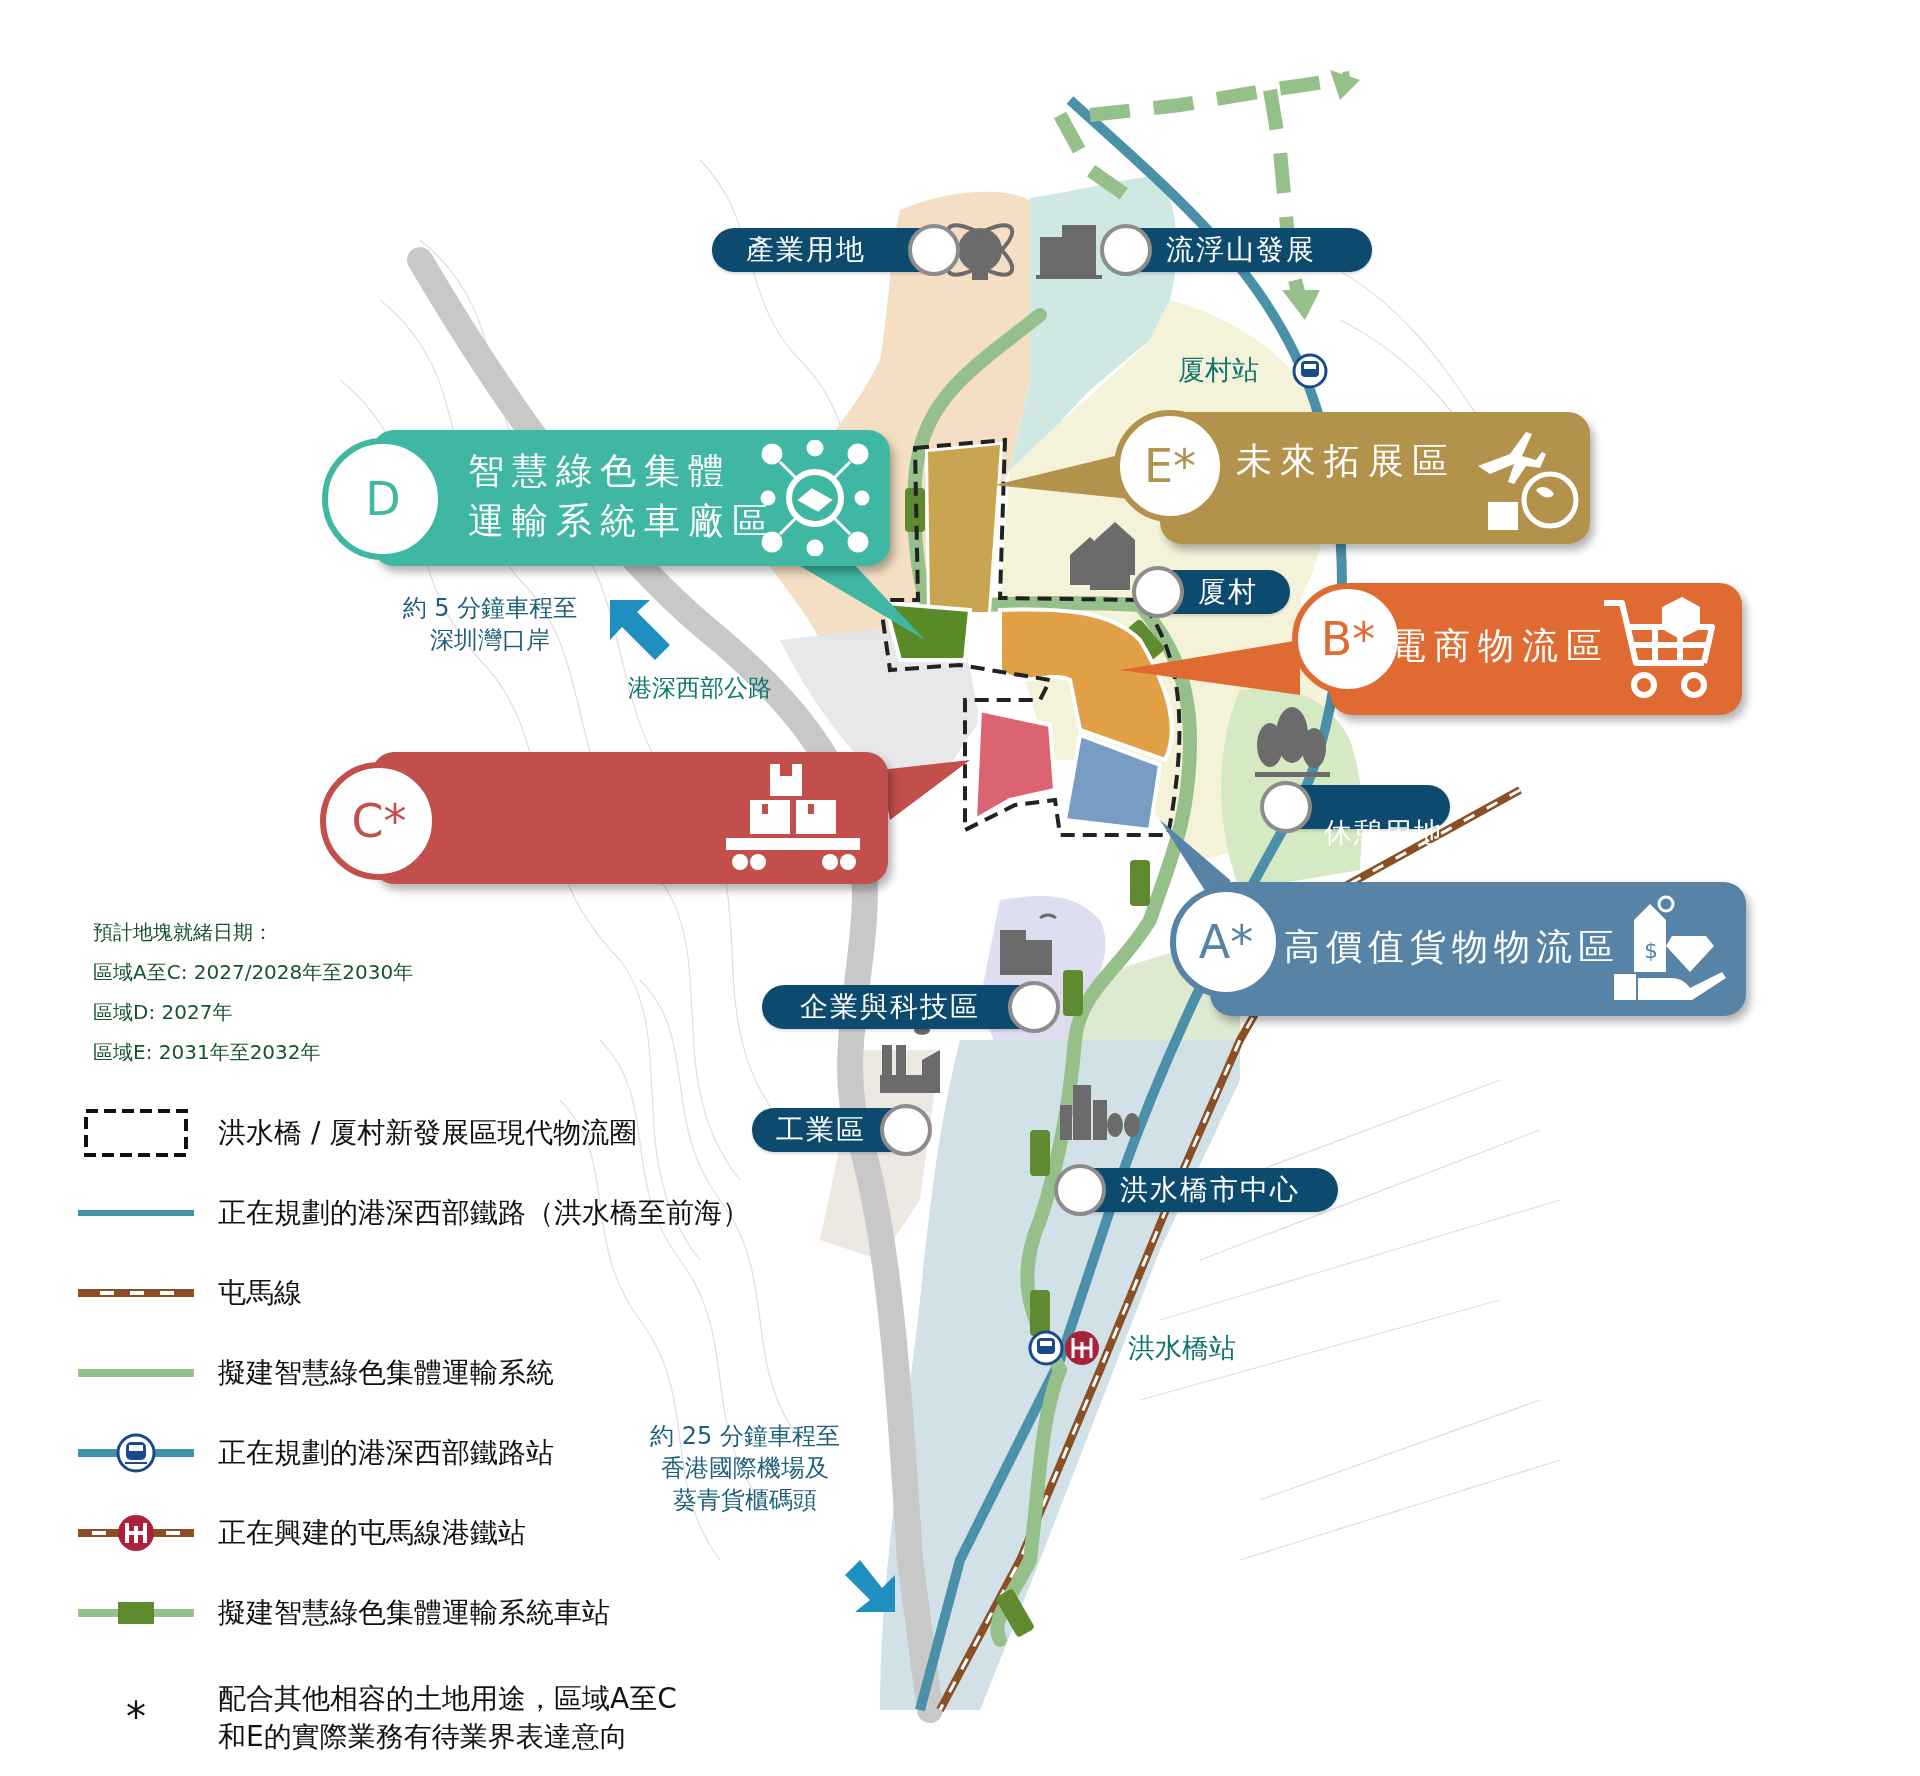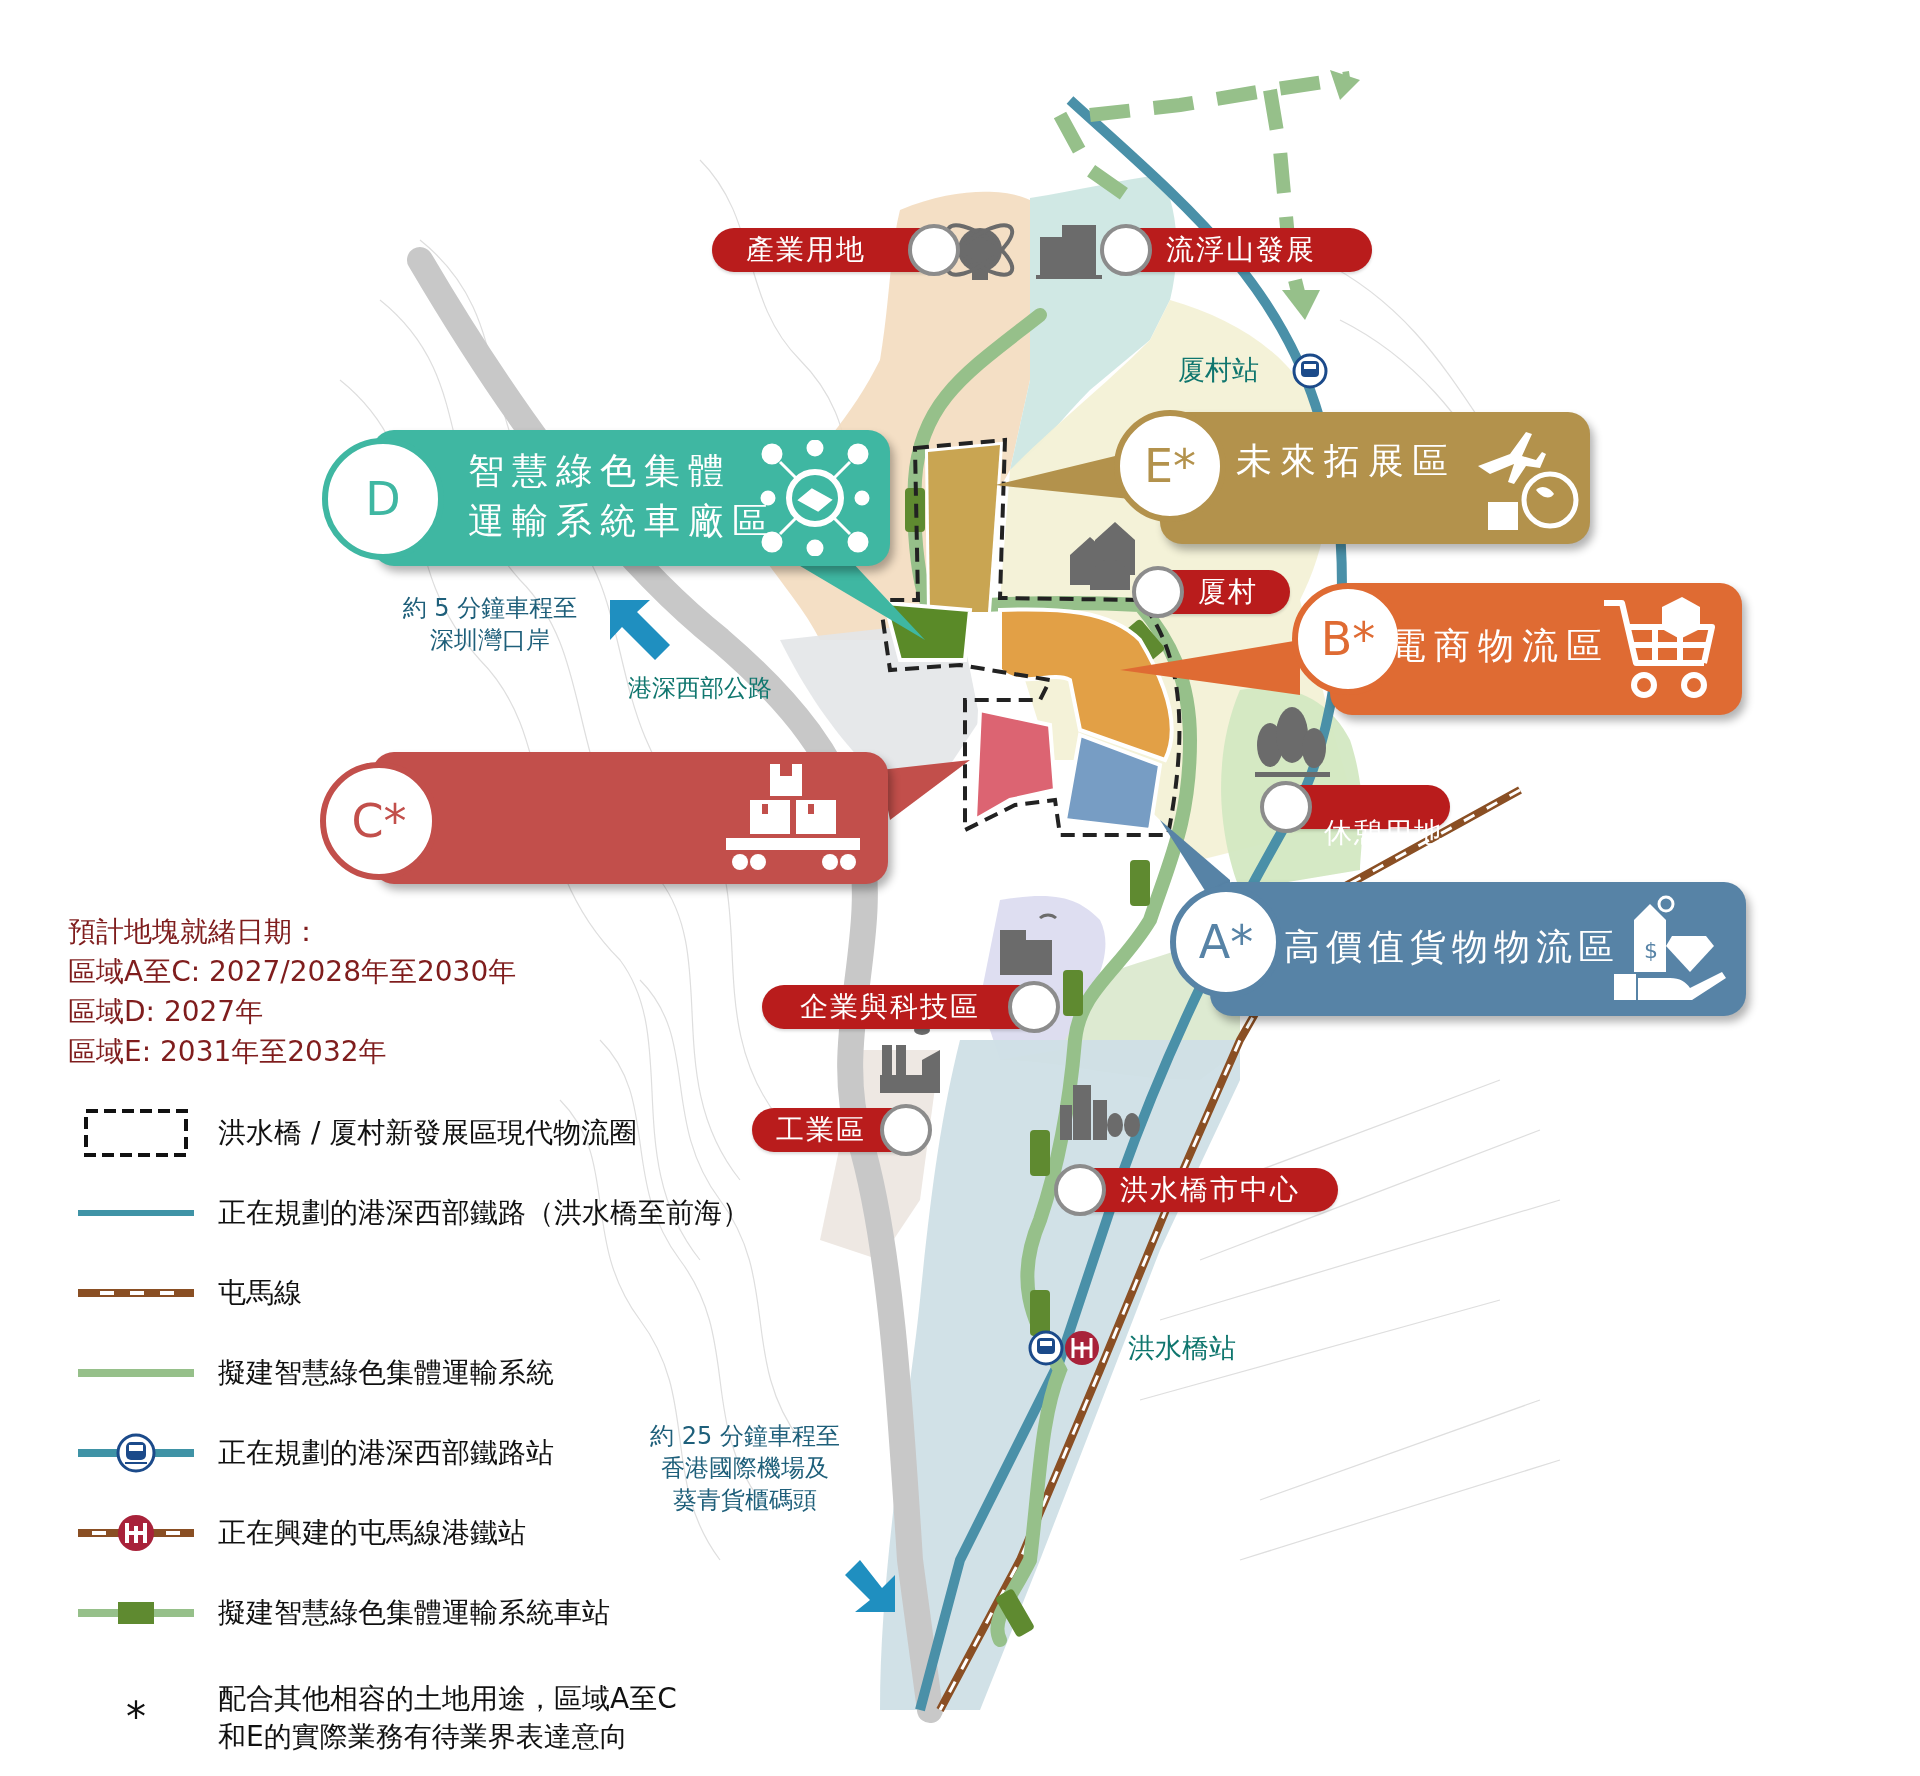--- a/index.html
+++ b/index.html
@@ -1,31 +1,31 @@
 <!DOCTYPE html>
 <html><head>
 <meta charset="utf-8">
 <style>
   html, body { margin:0; padding:0; }
   body { width:1920px; height:1776px; position:relative; background:#ffffff; overflow:hidden;
          font-family:"DejaVu Sans", "Liberation Sans", sans-serif; }
   #map { position:absolute; left:0; top:0; width:1920px; height:1776px; }
-  .pill { position:absolute; height:44px; background:#b91c1c; border-radius:22px; color:#fff;
+  .pill { position:absolute; height:44px; background:#0c4a6e; border-radius:22px; color:#fff;
           font-size:28px; line-height:44px; white-space:nowrap; box-shadow:0 2px 3px rgba(0,0,0,.15); }
   .pill .dot { position:absolute; top:-4px; width:44px; height:44px; border-radius:50%; background:#fff;
           border:4px solid #8c8c8c; }
   .pill .txt { position:absolute; top:0; letter-spacing:2px; }
   .callout { position:absolute; border-radius:22px; color:#fff; box-shadow:4px 6px 8px rgba(0,0,0,.3); }
   .callout .badge { position:absolute; border-radius:50%; background:#fff; display:flex; align-items:center;
           justify-content:center; font-size:46px; font-family:"DejaVu Sans", sans-serif; }
   .callout .title { position:absolute; font-family:"DejaVu Serif", serif; font-size:36px; letter-spacing:8px; line-height:50px; }
   .callout .icon { position:absolute; }
   .note { position:absolute; color:#1e5f7a; font-size:24px; line-height:32px; text-align:center; }
   .label { position:absolute; color:#0f766e; font-size:27px; }
-  .legend-date { position:absolute; left:68px; top:912px; font-size:28px; line-height:40px; color:#7f1d1d; }
+  .legend-date { position:absolute; left:93px; top:912px; font-size:20px; line-height:40px; color:#14532d; }
   .legend-row { position:absolute; left:78px; height:50px; width:700px; }
   .legend-row .sym { position:absolute; left:0; top:0; width:116px; height:50px; }
   .legend-row .ltxt { position:absolute; left:140px; top:6px; font-size:28px; color:#111; white-space:nowrap; }
 </style>
 </head>
 <body>
 
 <svg id="map" viewBox="0 0 1920 1776" xmlns="http://www.w3.org/2000/svg">
 
   <g stroke="#d6d6d6" stroke-width="1.2" fill="none" opacity="0.8">

